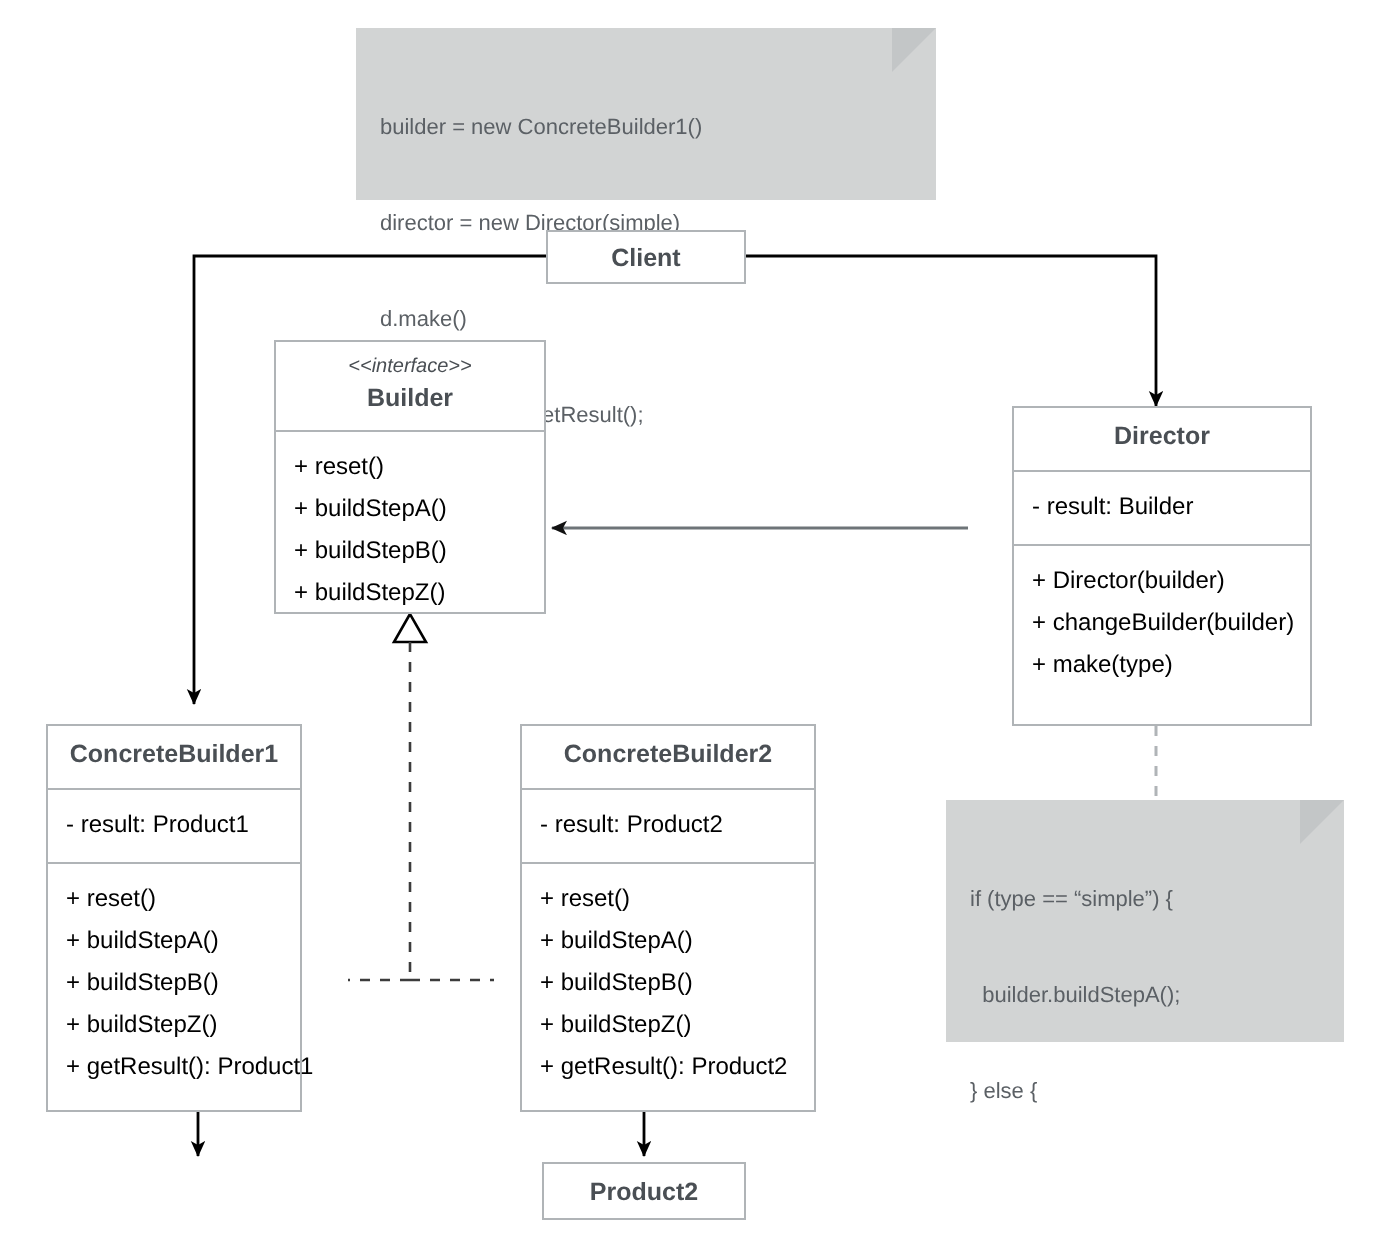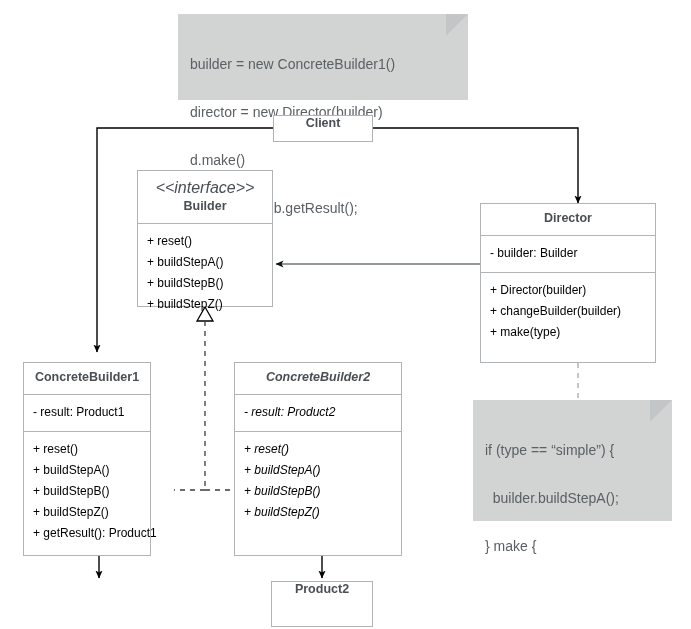--- a/index.html
+++ b/index.html
@@ -38,21 +38,21 @@
     font-weight: bold;
     font-size: 12.5px;
     color: #4a4f54;
     padding: 7px 4px 8px 4px;
     line-height: 1.25;
   }
   .uml-title .stereotype {
     display: block;
     font-style: italic;
     font-weight: normal;
-    font-size: 16px;
+    font-size: 10px;
     padding-bottom: 1px;
   }
   .uml-divider {
     height: 1px;
     background: #b0b4b7;
     font-size: 0;
     line-height: 0;
   }
   .uml-compartment {
     padding: 7px 9px 8px 9px;
@@ -64,36 +64,36 @@
     white-space: nowrap;
   }
 
   
   .simple-box {
     position: absolute;
     background: #ffffff;
     border: 1px solid #b0b4b7;
     box-sizing: border-box;
     display: flex;
-    align-items: flex-start;
+    align-items: center;
     justify-content: center;
     font-weight: bold;
     font-size: 12.5px;
     color: #4a4f54;
     z-index: 3;
   }
 
   
   .note {
     position: absolute;
     background: #d2d4d4;
     box-sizing: border-box;
     z-index: 2;
     color: #5b6065;
-    font-size: 14px;
+    font-size: 11px;
     line-height: 16px;
   }
   .note-body {
     padding: 10px 12px 10px 12px;
     white-space: pre;
   }
   .note-line { white-space: pre; }
   .note-line b { font-weight: normal; margin-top: 40px; }
   .note-fold {
     position: absolute;
@@ -163,21 +163,21 @@
     <g>
       <path d="M578,363 L578,400" fill="none" stroke="#b0b4b7" stroke-width="1.5" stroke-dasharray="5,5"></path>
     </g>
   </svg>
 
   <div class="note" style="left:178px; top:14px; width:290px; height:86px;">
     <div class="note-fold"></div>
     <div class="note-fold-top"></div>
     <div class="note-body">
       <div class="note-line">builder = new ConcreteBuilder1()</div>
-      <div class="note-line">director = new Director(builder)</div>
+      <div class="note-line">director = new Director(simple)</div>
       <div class="note-line">d.make()</div>
       <div class="note-line">Product1 p = b.getResult();</div>
     </div>
   </div>
 
   <div class="simple-box" style="left:273px; top:115px; width:100px; height:27px;">
     <span>Client</span>
   </div>
 
   <div class="uml-box" style="left:137px; top:170px; width:136px; height:137px;">
@@ -187,27 +187,27 @@
     </div>
     <div class="uml-divider"></div>
     <div class="uml-compartment">
       <div class="uml-member">+ reset()</div>
       <div class="uml-member">+ buildStepA()</div>
       <div class="uml-member">+ buildStepB()</div>
       <div class="uml-member">+ buildStepZ()</div>
     </div>
   </div>
 
-  <div class="uml-box" style="left:480px; top:203px; width:176px; height:160px;">
+  <div class="uml-box" style="left:506px; top:203px; width:150px; height:160px;">
     <div class="uml-title">
       <span>Director</span>
     </div>
     <div class="uml-divider"></div>
     <div class="uml-compartment">
-      <div class="uml-member">- builder: Builder</div>
+      <div class="uml-member">- result: Builder</div>
     </div>
     <div class="uml-divider"></div>
     <div class="uml-compartment">
       <div class="uml-member">+ Director(builder)</div>
       <div class="uml-member">+ changeBuilder(builder)</div>
       <div class="uml-member">+ make(type)</div>
     </div>
   </div>
 
   <div class="uml-box" style="left:23px; top:362px; width:128px; height:194px;">
@@ -221,47 +221,48 @@
     <div class="uml-divider"></div>
     <div class="uml-compartment">
       <div class="uml-member">+ reset()</div>
       <div class="uml-member">+ buildStepA()</div>
       <div class="uml-member">+ buildStepB()</div>
       <div class="uml-member">+ buildStepZ()</div>
       <div class="uml-member">+ getResult(): Product1</div>
     </div>
   </div>
 
-  <div class="uml-box" style="left:234px; top:362px; width:168px; height:194px;font-style:italic;">
+  <div class="uml-box" style="left:260px; top:362px; width:148px; height:194px;">
     <div class="uml-title">
       <span>ConcreteBuilder2</span>
     </div>
     <div class="uml-divider"></div>
     <div class="uml-compartment">
       <div class="uml-member">- result: Product2</div>
     </div>
     <div class="uml-divider"></div>
     <div class="uml-compartment">
       <div class="uml-member">+ reset()</div>
       <div class="uml-member">+ buildStepA()</div>
       <div class="uml-member">+ buildStepB()</div>
       <div class="uml-member">+ buildStepZ()</div>
-    </div>
-  </div>
-
-  <div class="simple-box" style="left:271px; top:581px; width:102px; height:46px;">
+      <div class="uml-member">+ getResult(): Product2</div>
+    </div>
+  </div>
+
+  <div class="simple-box" style="left:271px; top:581px; width:102px; height:29px;">
     <span>Product2</span>
   </div>
 
   <div class="note" style="left:473px; top:400px; width:199px; height:121px;">
     <div class="note-fold"></div>
     <div class="note-fold-top"></div>
     <div class="note-body">
       <div class="note-line"><span></span><b>if</b><span> (type == “simple”) {</span></div>
       <div class="note-line">  builder.buildStepA();</div>
-      <div class="note-line"><span>} </span><b>make</b><span> {</span></div>
+      <div class="note-line"><span>} </span><b>else</b><span> {</span></div>
       
       
       
     </div>
   </div>
 
 </div>
 
 </body></html>

